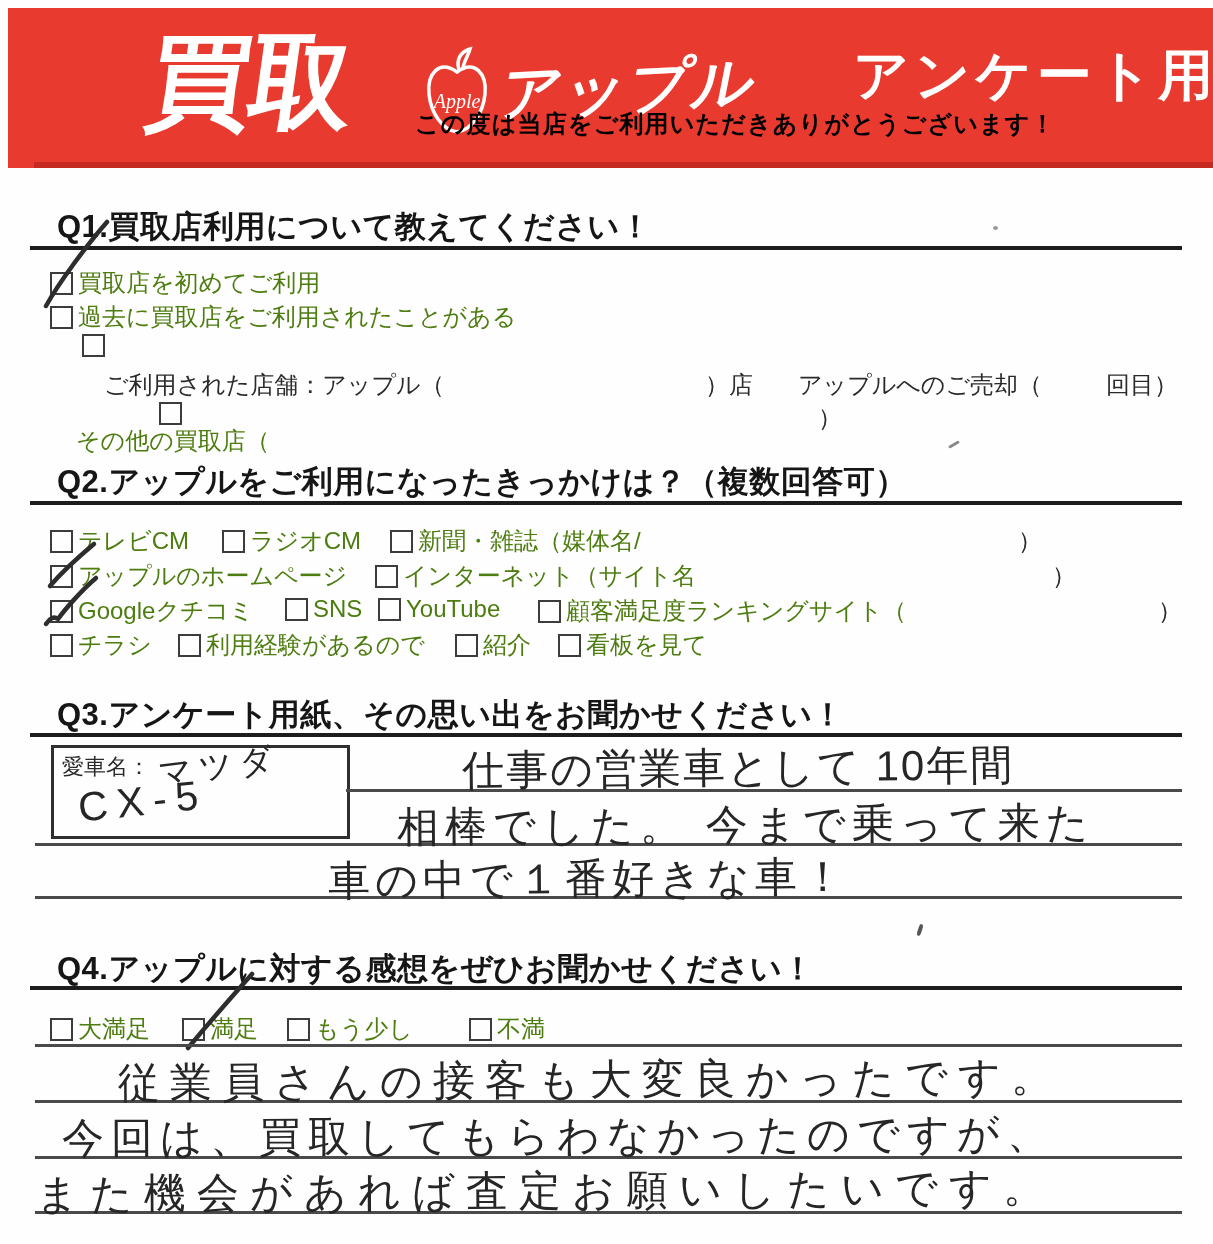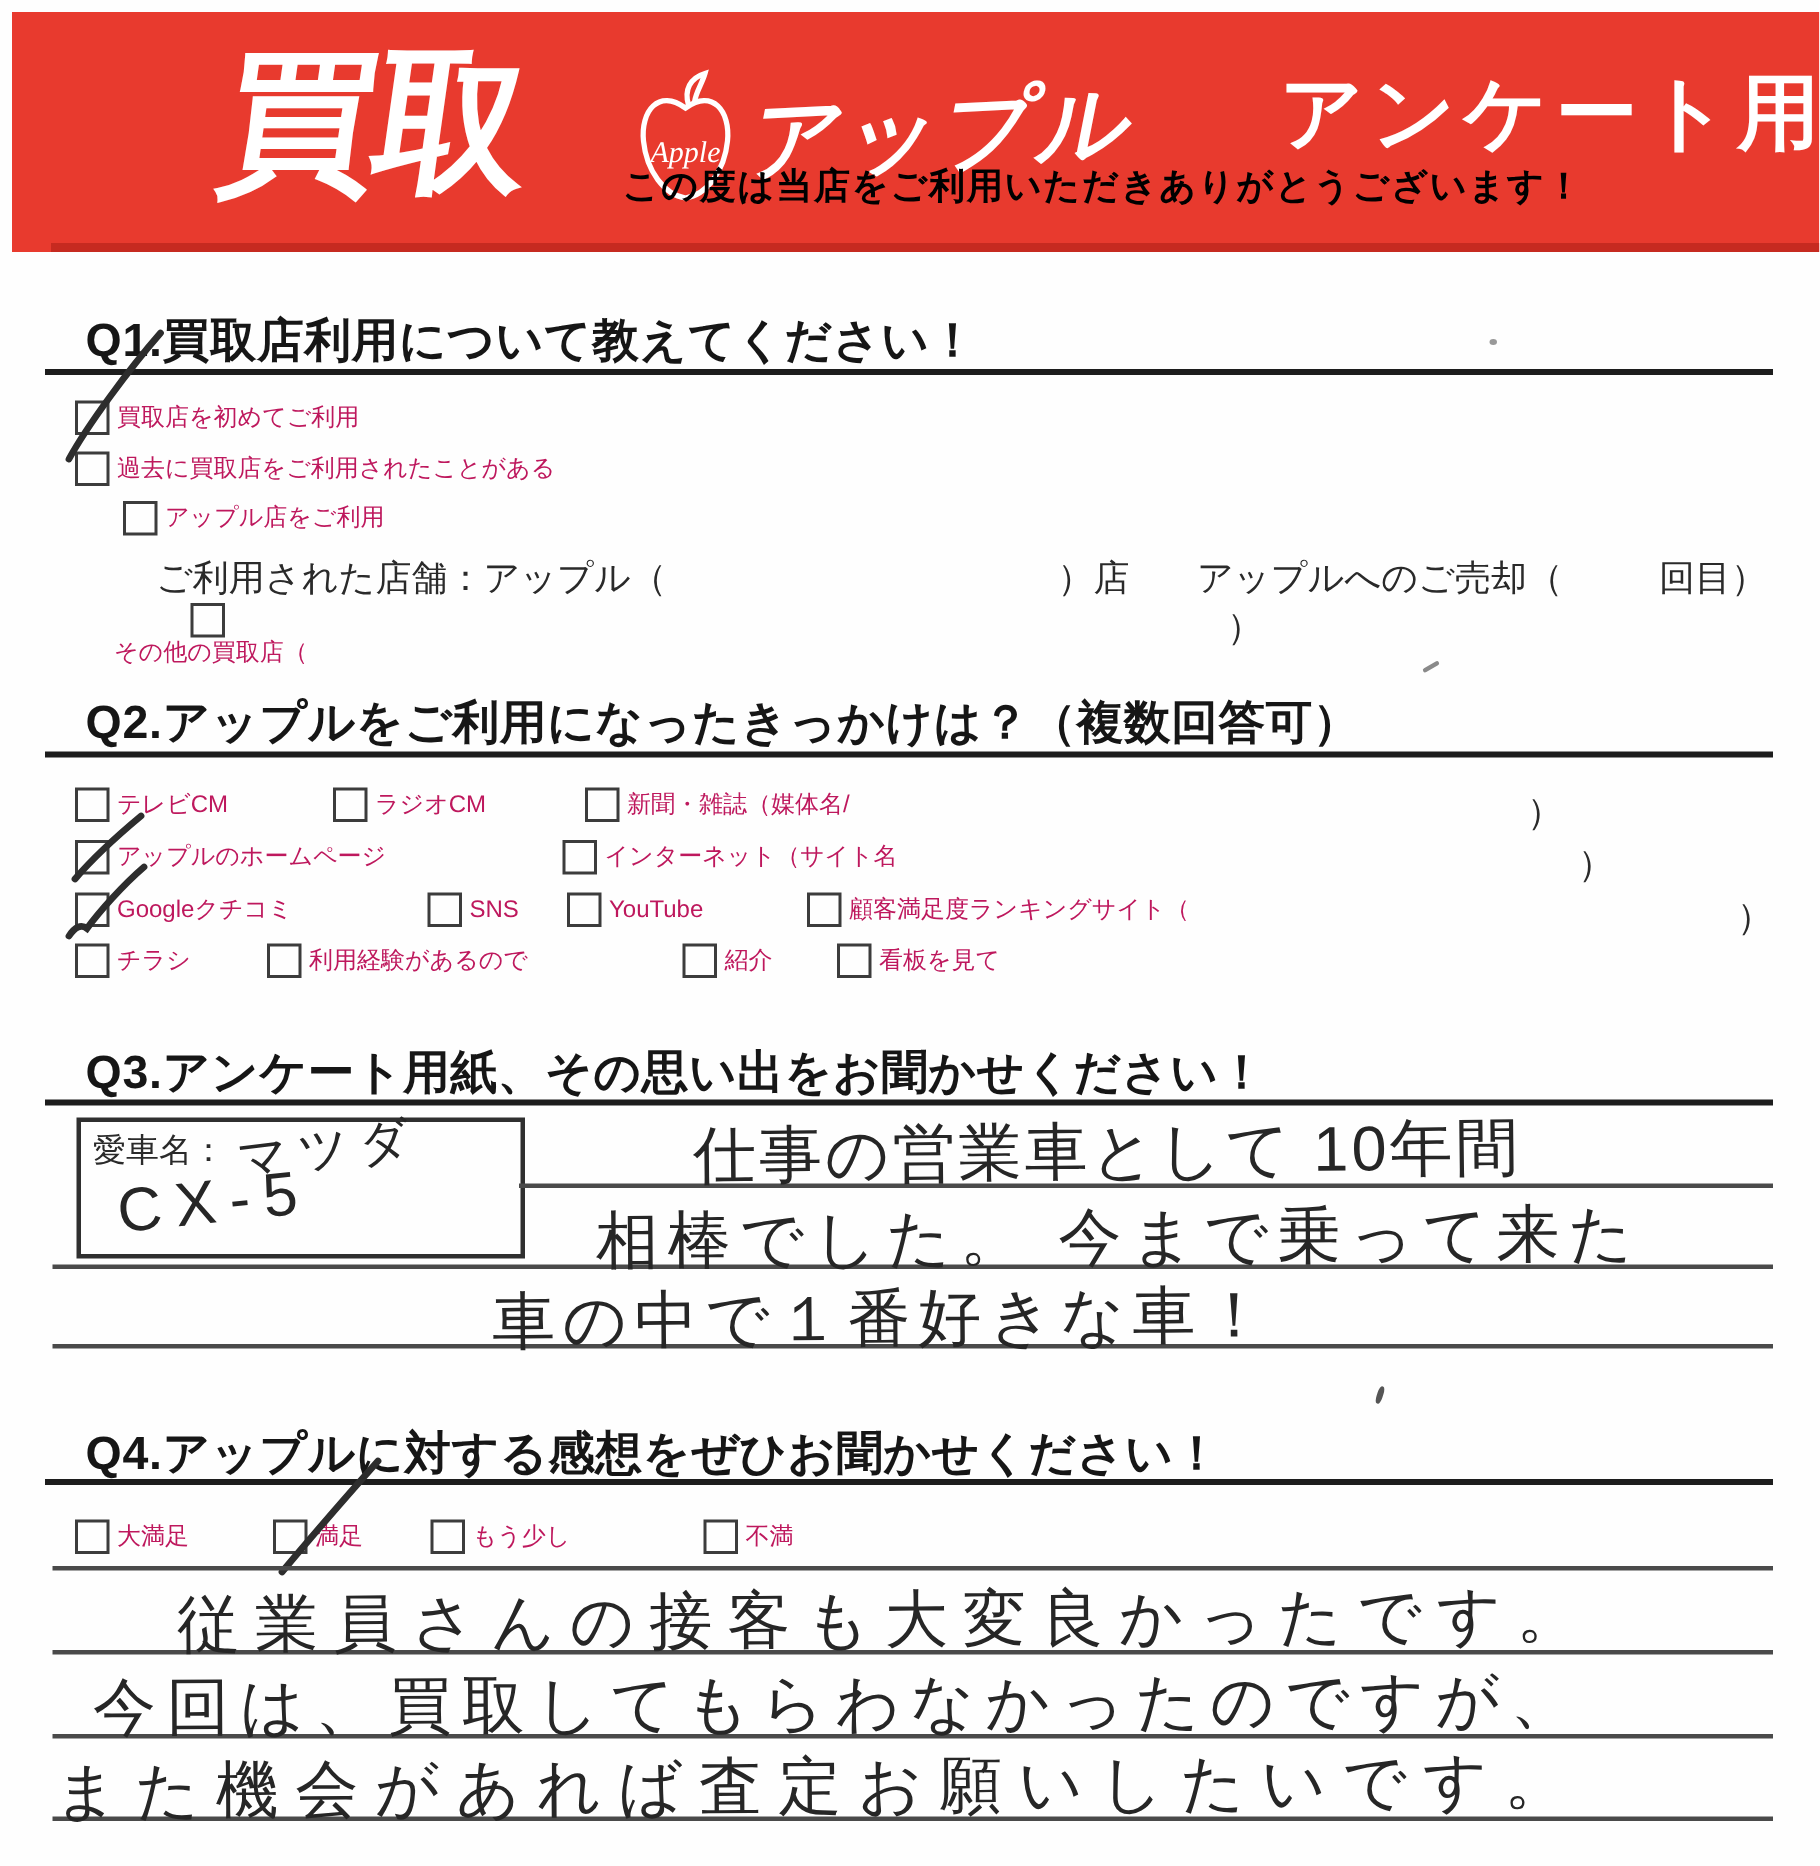--- a/index.html
+++ b/index.html
@@ -14,21 +14,21 @@
   .apple-script{position:absolute;left:494px;top:50px;font-size:60px;font-weight:700;color:#ffffff;
            transform:skewX(-14deg) rotate(-3deg);line-height:1;letter-spacing:2px;}
   .survey-title{position:absolute;left:845px;top:40px;font-size:55px;font-weight:800;color:#ffffff;
            letter-spacing:5px;line-height:1;white-space:nowrap;}
   .tagline{position:absolute;left:407px;top:100px;font-size:24px;font-weight:700;color:#000000;
            letter-spacing:1.2px;white-space:nowrap;}
   
   .heading{position:absolute;font-size:31px;font-weight:800;color:#161616;white-space:nowrap;letter-spacing:0.5px;}
   .hrule{position:absolute;left:30px;width:1152px;height:4px;background:#1d1d1d;}
   
-  .opt{position:absolute;font-size:16px;color:#be185d;white-space:nowrap;display:flex;align-items:center;font-weight:500;}
+  .opt{position:absolute;font-size:24px;color:#4d7c0f;white-space:nowrap;display:flex;align-items:center;font-weight:500;}
   .cb{width:19px;height:19px;border:2px solid #3c3c3c;display:inline-block;margin-right:5px;flex:none;background:transparent;}
   .ptxt{position:absolute;font-size:24px;color:#2a2a2a;white-space:nowrap;font-weight:500;}
   
   .rule{position:absolute;height:3px;background:#4a4a4a;}
   
   .hw{position:absolute;font-size:42px;color:#262626;white-space:nowrap;font-weight:400;}
   .check-svg{position:absolute;overflow:visible;}
   .check-svg path{stroke:#2d2d2d;stroke-width:4.5;fill:none;stroke-linecap:round;}
   
   .carbox{position:absolute;left:51px;top:745px;width:293px;height:88px;border:3px solid #2f2f2f;background:transparent;}
@@ -58,21 +58,20 @@
   <span class="opt" style="left:50px;top:267px;">
     <span class="cb"></span>
     <span>買取店を初めてご利用</span>
   </span>
   <span class="opt" style="left:50px;top:301px;">
     <span class="cb"></span>
     <span>過去に買取店をご利用されたことがある</span>
   </span>
   <span class="opt" style="left:82px;top:334px;">
     <span class="cb"></span>
-    <span>アップル店をご利用</span>
   </span>
   <span class="ptxt" style="left:104px;top:369px;">ご利用された店舗：アップル（</span>
   <span class="ptxt" style="left:705px;top:369px;">）店</span>
   <span class="ptxt" style="left:798px;top:369px;">アップルへのご売却（</span>
   <span class="ptxt" style="left:1106px;top:369px;">回目）</span>
   <span class="opt" style="left:76px;top:402px;flex-direction:column;">
     <span class="cb"></span>
     <span>その他の買取店（</span>
   </span>
   <span class="ptxt" style="left:818px;top:402px;">）</span>

